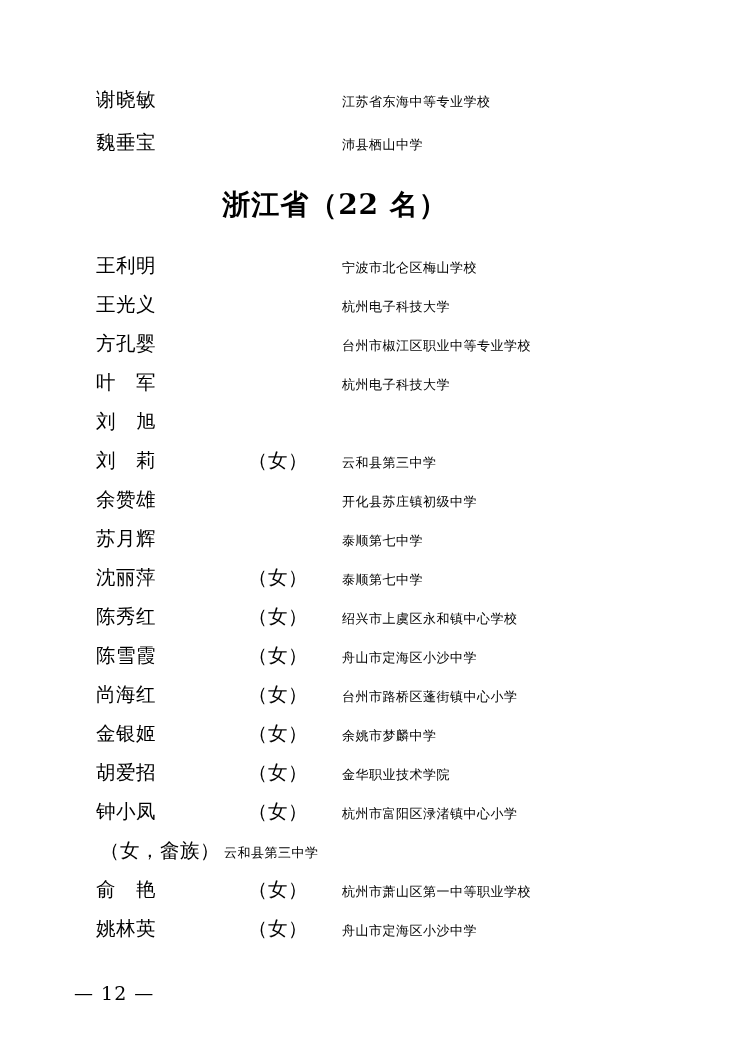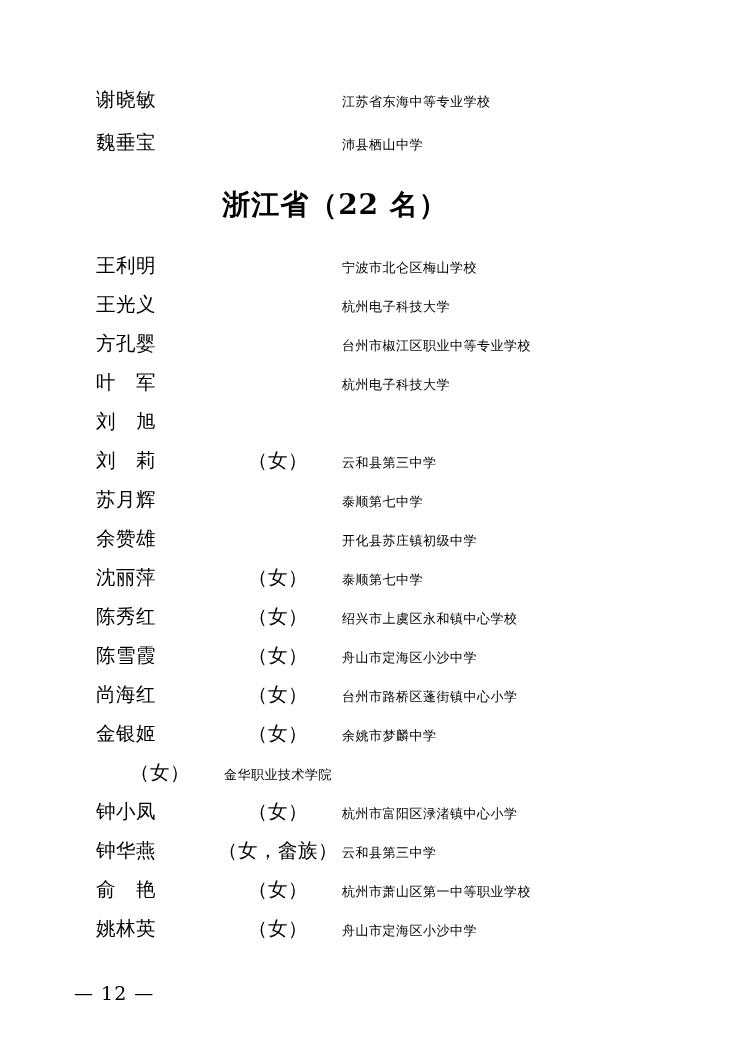--- a/index.html
+++ b/index.html
@@ -128,32 +128,32 @@
       <span class="cell-gender"></span>
     </div>
 
     <div class="row">
       <span class="cell-name">刘　莉</span>
       <span class="cell-gender">（女）</span>
       <span class="cell-unit">云和县第三中学</span>
     </div>
 
     <div class="row">
+      <span class="cell-name">余赞雄</span>
+      <span class="cell-gender"></span>
+      <span class="cell-unit">开化县苏庄镇初级中学</span>
+    </div>
+
+    <div class="row">
       <span class="cell-name">苏月辉</span>
       <span class="cell-gender"></span>
       <span class="cell-unit">泰顺第七中学</span>
     </div>
 
     <div class="row">
-      <span class="cell-name">余赞雄</span>
-      <span class="cell-gender"></span>
-      <span class="cell-unit">开化县苏庄镇初级中学</span>
-    </div>
-
-    <div class="row">
       <span class="cell-name">沈丽萍</span>
       <span class="cell-gender">（女）</span>
       <span class="cell-unit">泰顺第七中学</span>
     </div>
 
     <div class="row">
       <span class="cell-name">陈秀红</span>
       <span class="cell-gender">（女）</span>
       <span class="cell-unit">绍兴市上虞区永和镇中心学校</span>
     </div>
@@ -170,32 +170,32 @@
       <span class="cell-unit">台州市路桥区蓬街镇中心小学</span>
     </div>
 
     <div class="row">
       <span class="cell-name">金银姬</span>
       <span class="cell-gender">（女）</span>
       <span class="cell-unit">余姚市梦麟中学</span>
     </div>
 
     <div class="row">
+      <span class="cell-name">胡爱招</span>
       <span class="cell-gender">（女）</span>
       <span class="cell-unit">金华职业技术学院</span>
     </div>
 
     <div class="row">
       <span class="cell-name">钟小凤</span>
       <span class="cell-gender">（女）</span>
       <span class="cell-unit">杭州市富阳区渌渚镇中心小学</span>
     </div>
 
     <div class="row">
-      <span class="cell-name">钟华燕</span>
       <span class="cell-gender">（女，畲族）</span>
       <span class="cell-unit">云和县第三中学</span>
     </div>
 
     <div class="row">
       <span class="cell-name">俞　艳</span>
       <span class="cell-gender">（女）</span>
       <span class="cell-unit">杭州市萧山区第一中等职业学校</span>
     </div>
 

